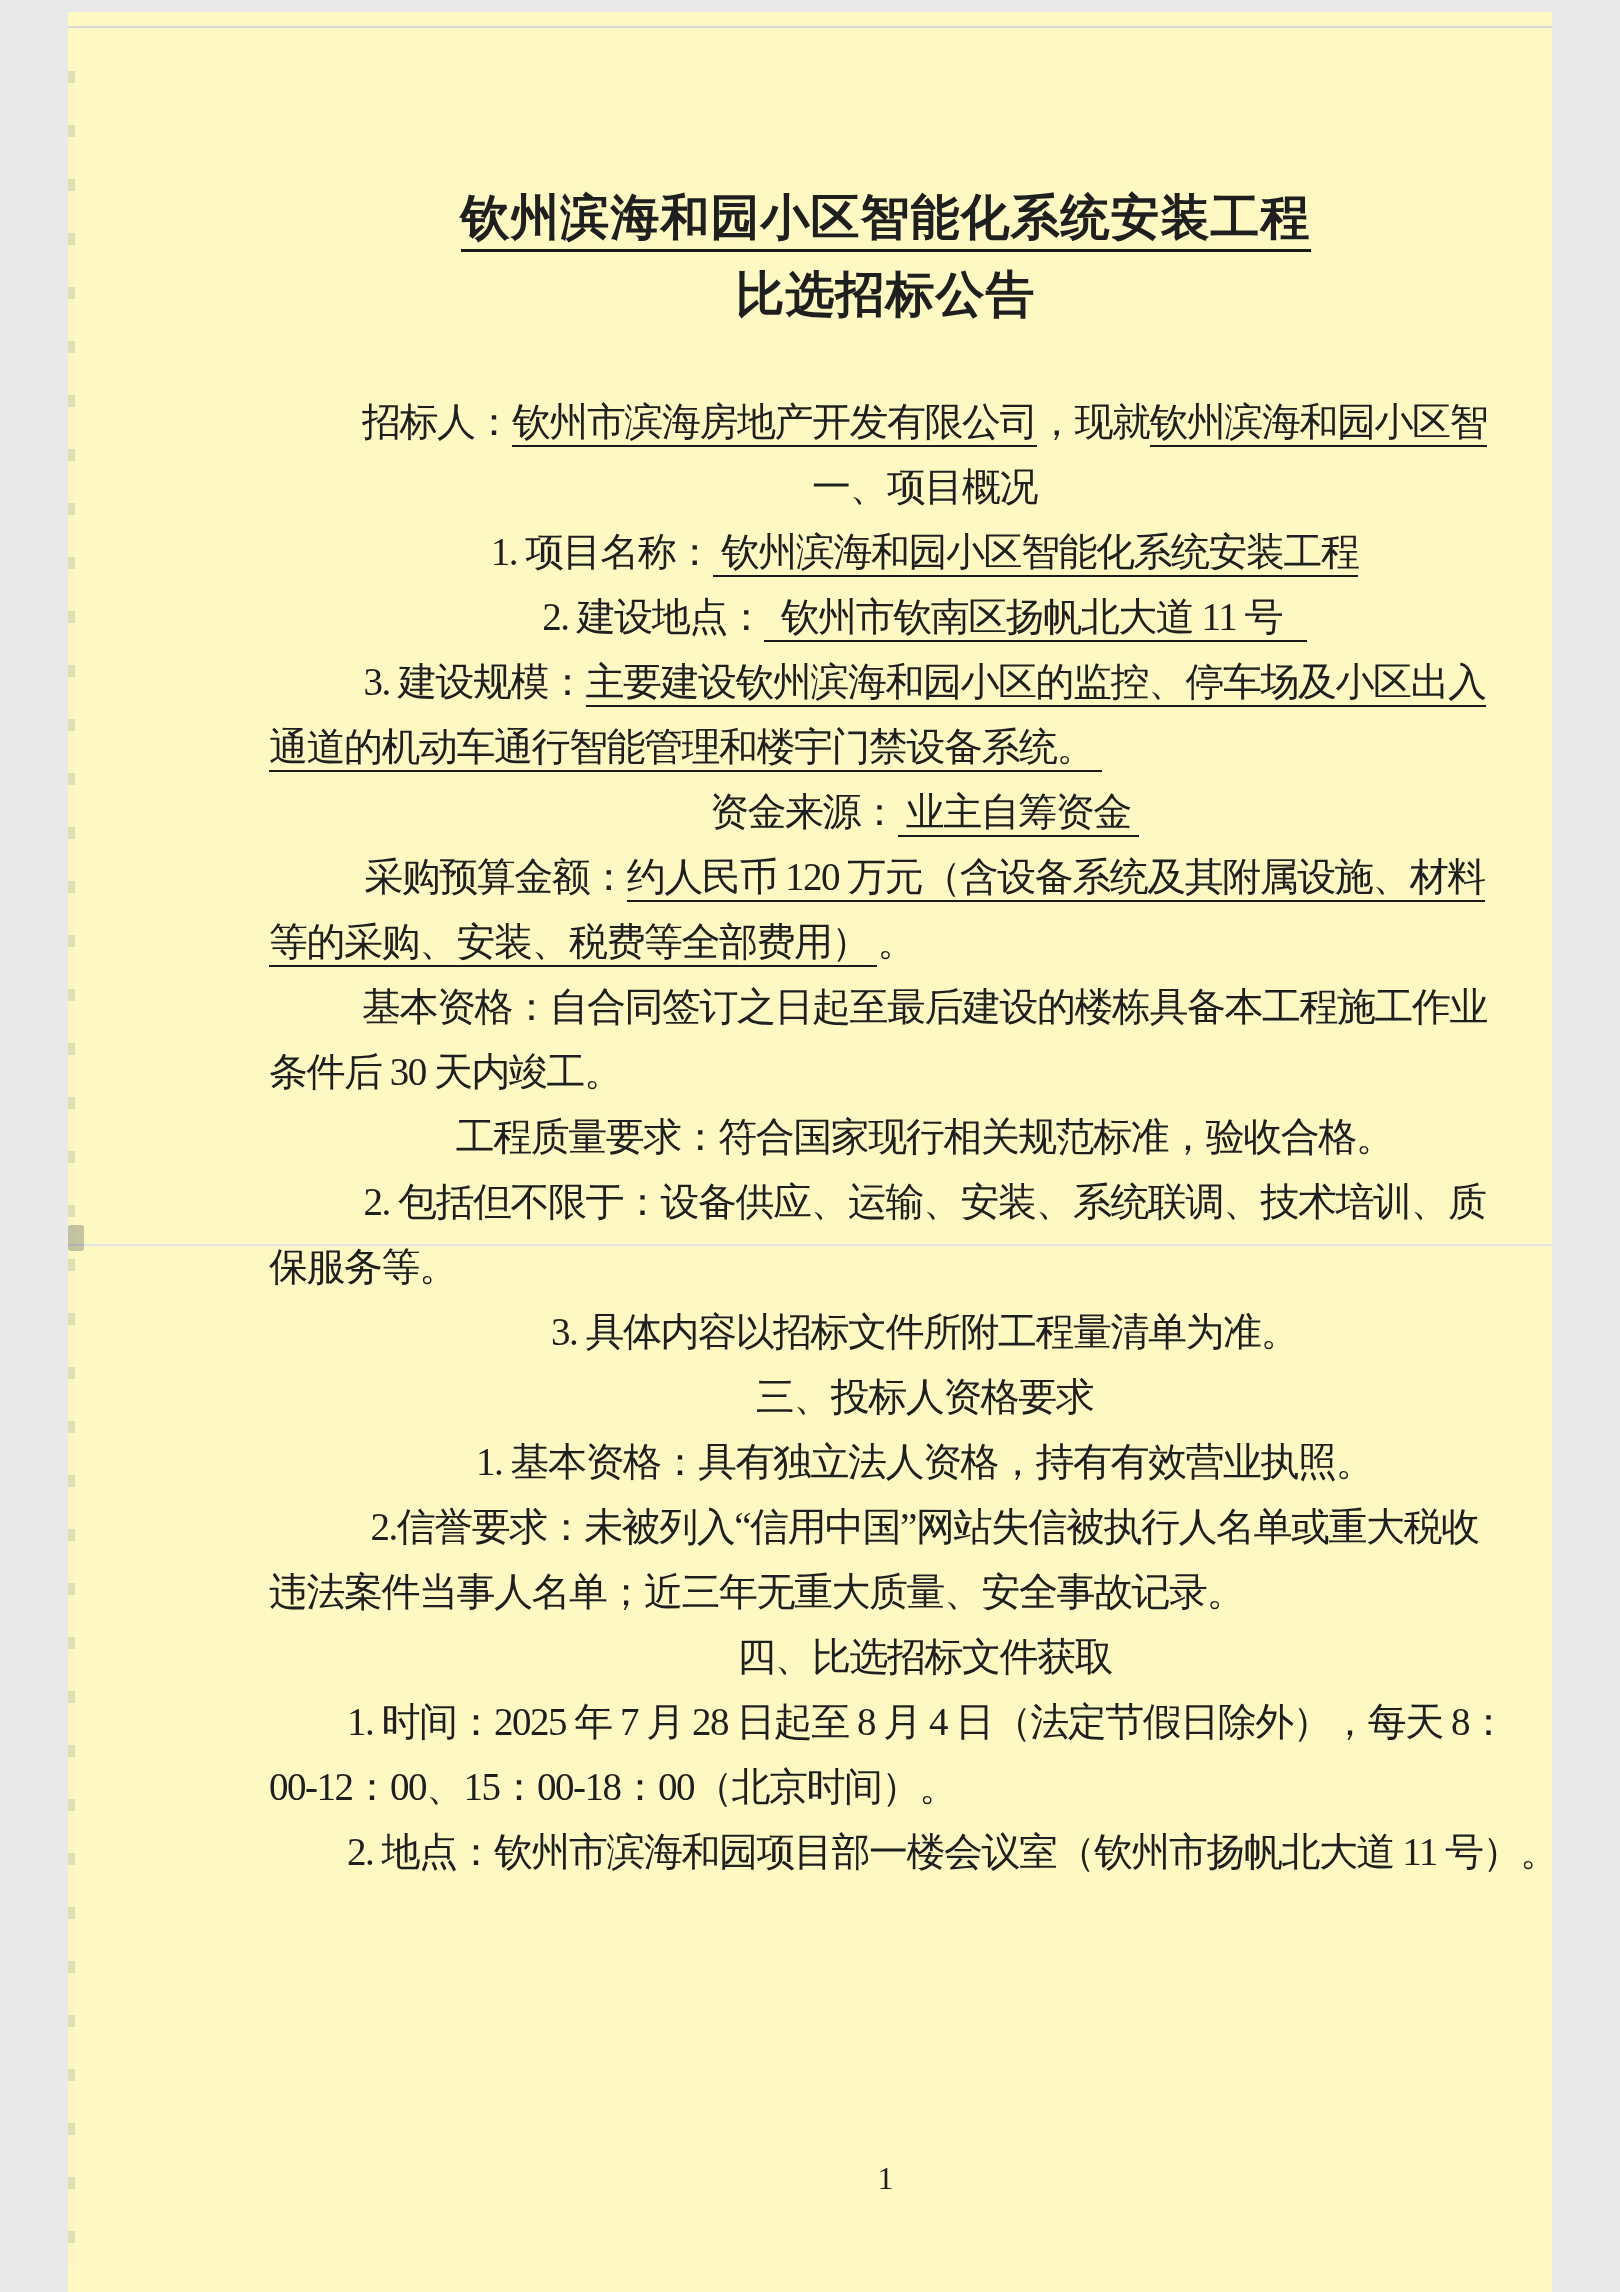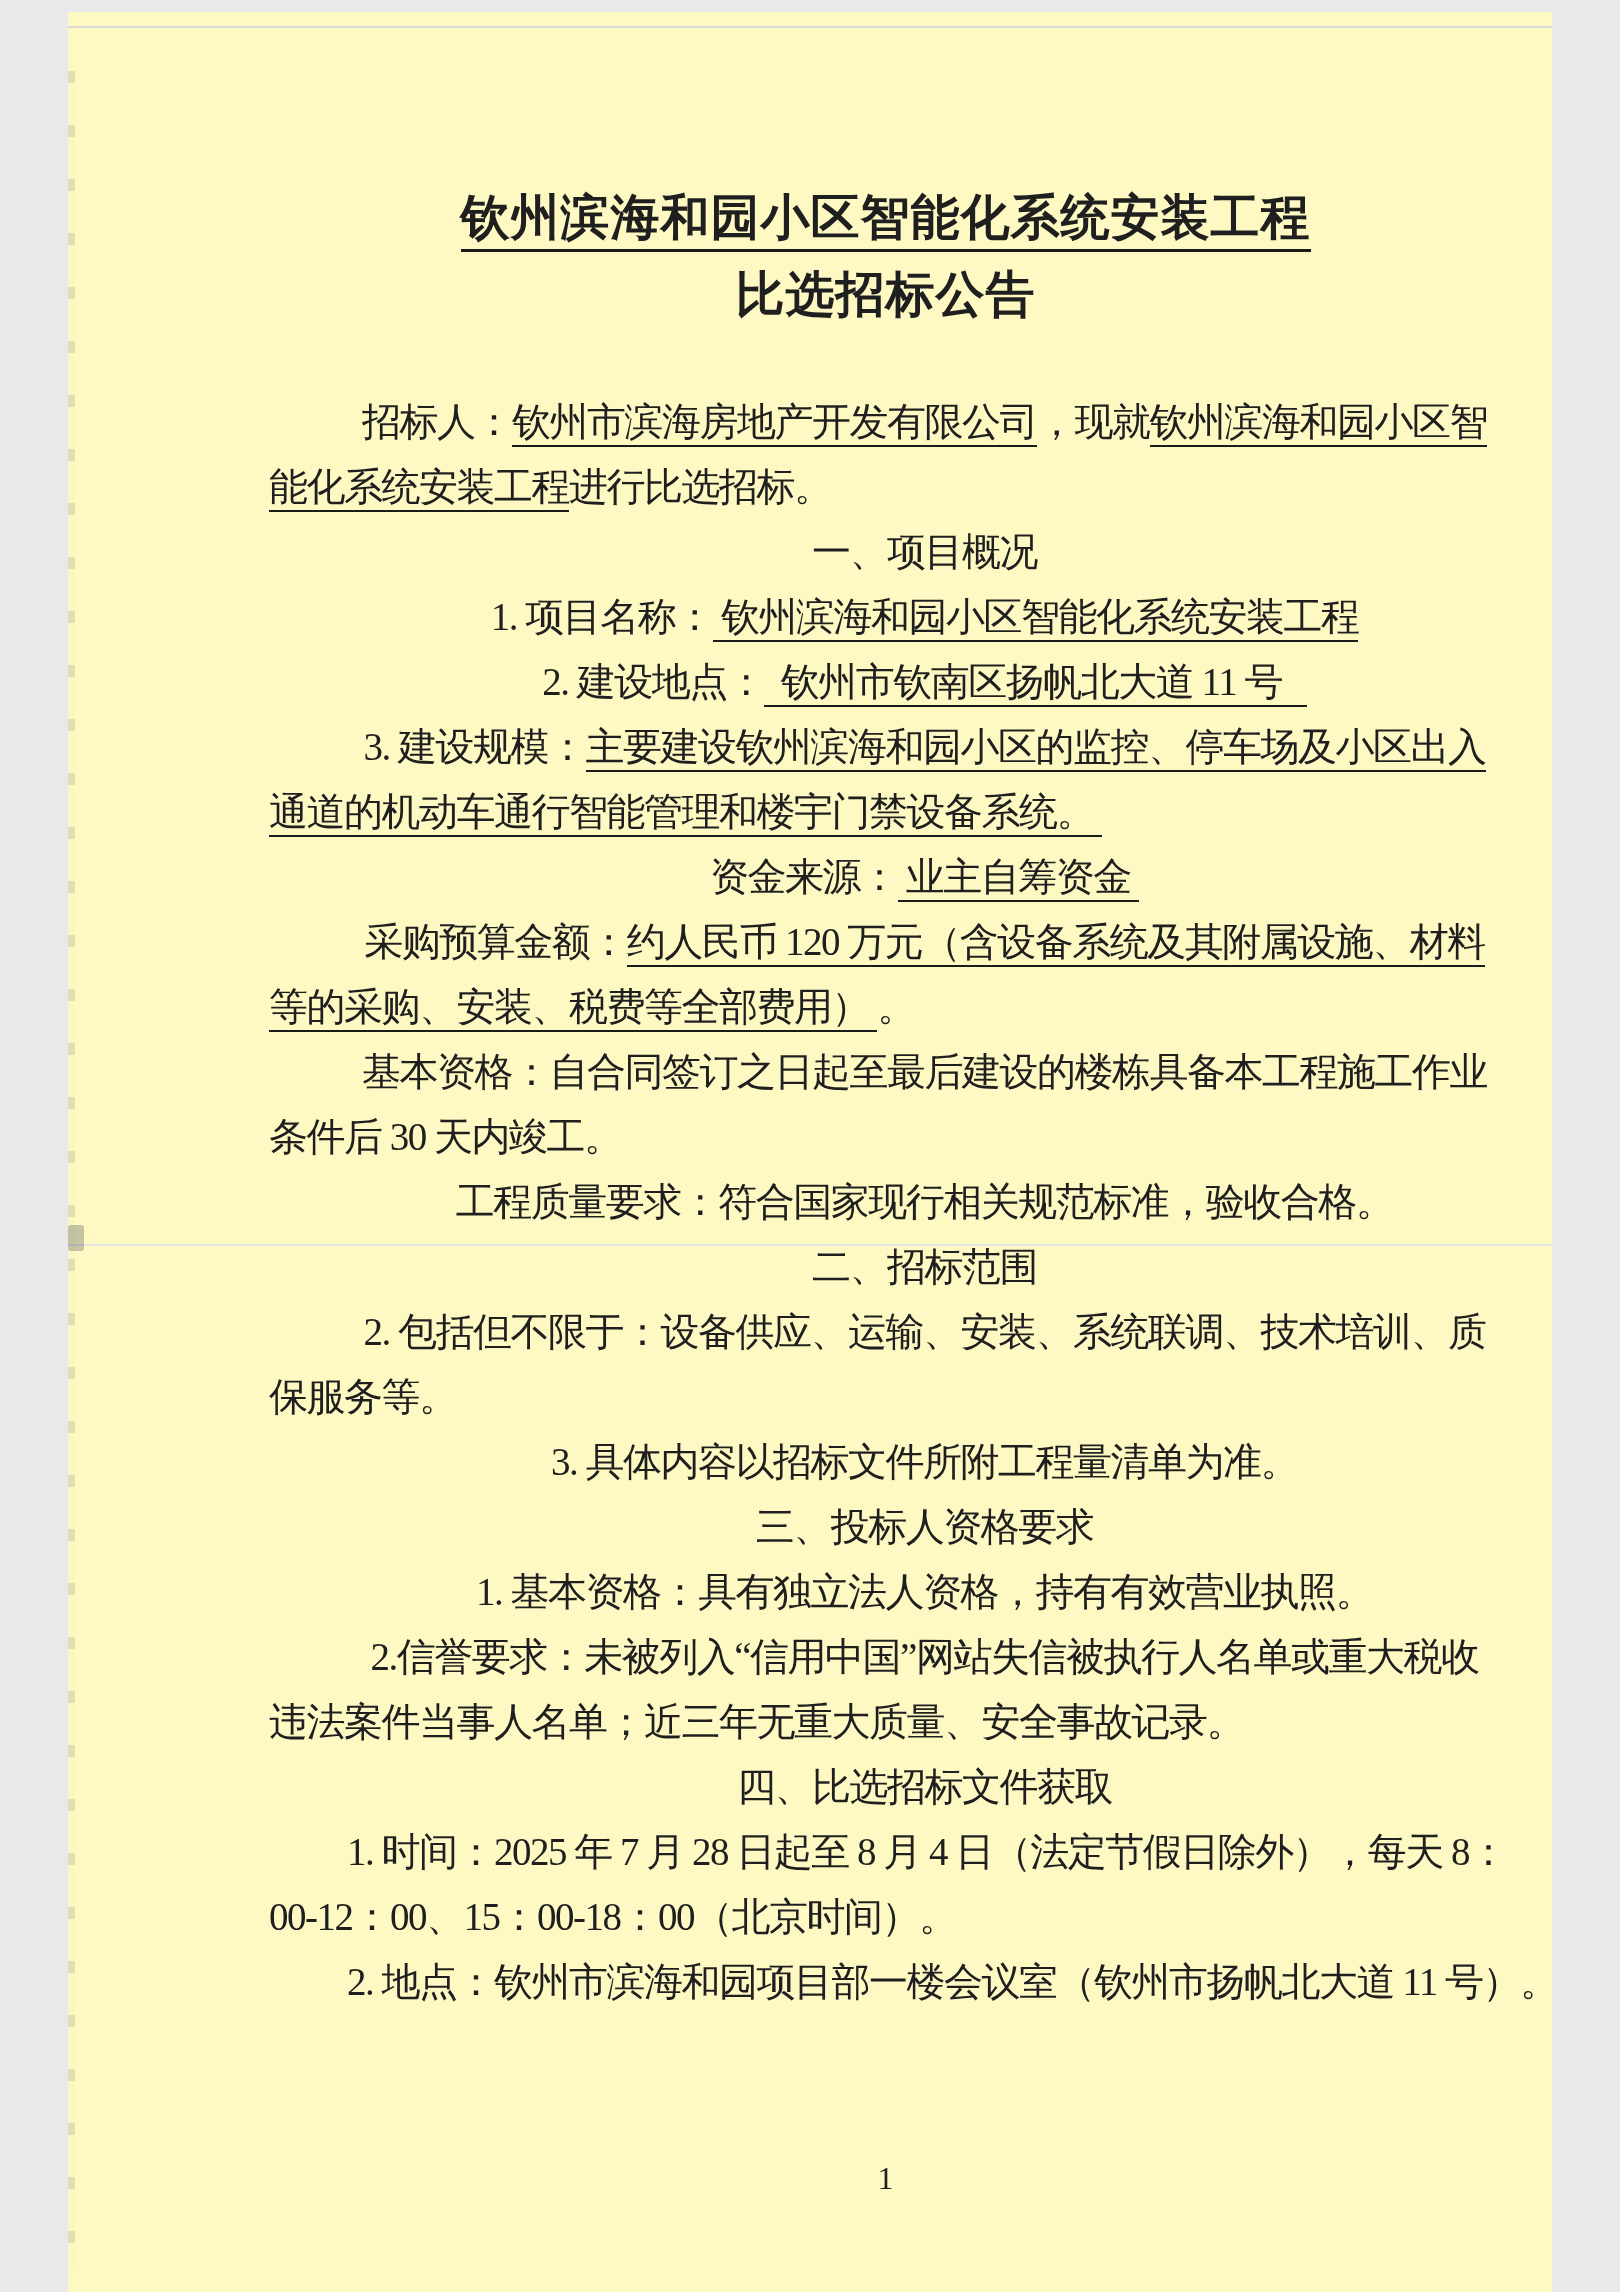--- a/index.html
+++ b/index.html
@@ -66,33 +66,31 @@
 
     <div class="title">
       <div class="t-line">
         <span class="u-title">钦州滨海和园小区智能化系统安装工程</span>
       </div>
       <div class="t-line">比选招标公告</div>
     </div>
 
     <div class="doc-body">
         <div class="line indent"><span>招标人：</span><span class="u">钦州市滨海房地产开发有限公司</span><span>，现就</span><span class="u">钦州滨海和园小区智</span></div>
-        <div class="line"><span class="u">能化系统安装工程</span><span>进行比选招标。</span></div>
         <div class="line indent bold"><span>一、项目概况</span></div>
         <div class="line indent"><span>1. 项目名称：</span><span class="u">&nbsp;钦州滨海和园小区智能化系统安装工程</span></div>
         <div class="line indent"><span>2. 建设地点：</span><span class="u">&nbsp;&nbsp;钦州市钦南区扬帆北大道 11 号&nbsp;&nbsp;&nbsp;</span></div>
         <div class="line indent"><span>3. 建设规模：</span><span class="u">主要建设钦州滨海和园小区的监控、停车场及小区出入</span></div>
         <div class="line"><span class="u">通道的机动车通行智能管理和楼宇门禁设备系统。&nbsp;</span></div>
         <div class="line indent"><span>资金来源：</span><span class="u">&nbsp;业主自筹资金&nbsp;</span></div>
         <div class="line indent"><span>采购预算金额：</span><span class="u">约人民币 120 万元（含设备系统及其附属设施、材料</span></div>
         <div class="line"><span class="u">等的采购、安装、税费等全部费用）&nbsp;</span><span>。</span></div>
         <div class="line indent"><span>基本资格：自合同签订之日起至最后建设的楼栋具备本工程施工作业</span></div>
         <div class="line"><span>条件后 30 天内竣工。</span></div>
         <div class="line indent"><span>工程质量要求：符合国家现行相关规范标准，验收合格。</span></div>
-        <div class="line indent bold"><span>二、招标范围</span></div>
         <div class="line indent"><span>2. 包括但不限于：设备供应、运输、安装、系统联调、技术培训、质</span></div>
         <div class="line"><span>保服务等。</span></div>
         <div class="line indent"><span>3. 具体内容以招标文件所附工程量清单为准。</span></div>
         <div class="line indent bold"><span>三、投标人资格要求</span></div>
         <div class="line indent"><span>1. 基本资格：具有独立法人资格，持有有效营业执照。</span></div>
         <div class="line indent"><span>2.信誉要求：未被列入“信用中国”网站失信被执行人名单或重大税收</span></div>
         <div class="line"><span>违法案件当事人名单；近三年无重大质量、安全事故记录。</span></div>
         <div class="line indent bold"><span>四、比选招标文件获取</span></div>
         <div class="line indent"><span>1. 时间：2025 年 7 月 28 日起至 8 月 4 日（法定节假日除外），每天 8：</span></div>
         <div class="line"><span>00-12：00、15：00-18：00（北京时间）。</span></div>

